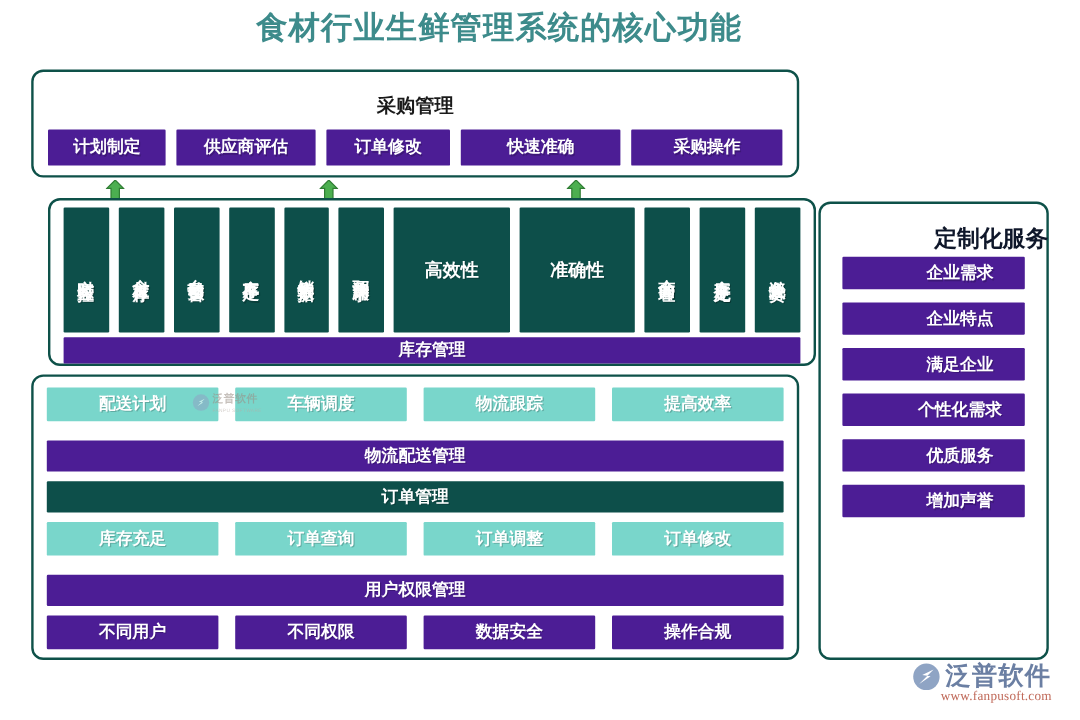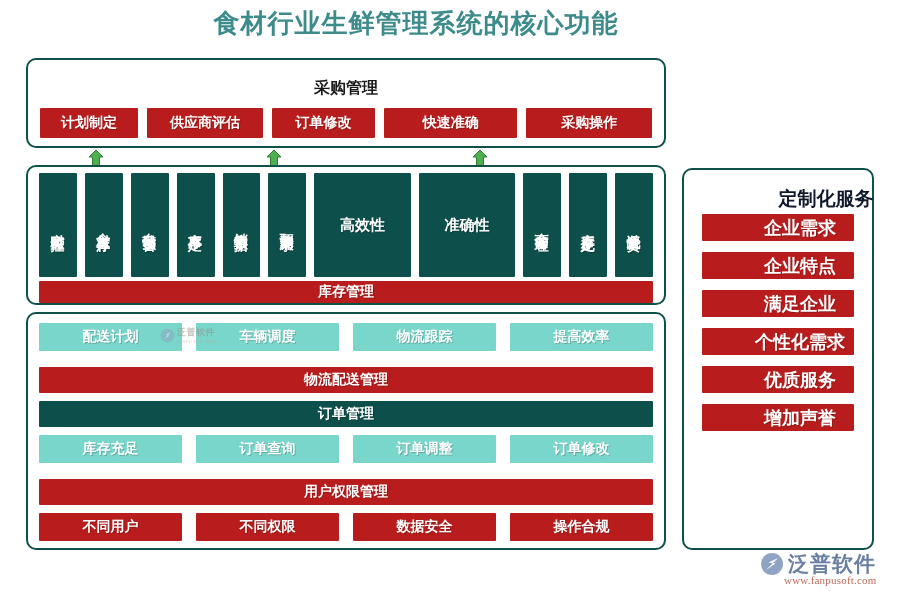--- a/index.html
+++ b/index.html
@@ -29,40 +29,40 @@
     text-decoration:underline;
   }
   
   .chip{
     display:flex;align-items:center;justify-content:center;
     color:#ffffff;font-weight:bold;
     text-shadow:1px 1px 0 rgba(0,0,0,.20);
     box-sizing:border-box;
     white-space:nowrap;
   }
-  .chip-mid{background:#b91c1c;}
+  .chip-mid{background:#4c1d95;}
   .chip-dark{background:#0d4f4a;}
   .chip-light{background:#79d6cb;}
   
   #purchase-card{left:26px;top:58px;width:640px;height:90px;}
   #purchase-title{
     position:absolute;left:0;top:18px;width:100%;
     text-align:center;font-size:16px;font-weight:bold;color:#1a1a1a;
   }
   #purchase-row{
     position:absolute;left:12px;top:48px;right:12px;height:30px;
     display:flex;gap:9px;
   }
   #purchase-row .chip{height:30px;font-size:14px;border-radius:1px;}
   
   .arrow-up{
     position:absolute;top:150px;width:16px;height:18px;
   }
   
-  #inventory-card{left:26px;top:165px;width:640px;height:140px;}
+  #inventory-card{left:40px;top:165px;width:640px;height:140px;}
   #inventory-row{
     position:absolute;left:11px;top:6px;right:11px;height:104px;
     display:flex;gap:8px;align-items:stretch;
   }
   .vchip{
     writing-mode:vertical-rl;
     text-orientation:upright;
     letter-spacing:1.5px;
     font-size:14px;
     padding:5px 0;
@@ -93,21 +93,21 @@
   
   #service-card{left:682px;top:168px;width:192px;height:382px;}
   #service-title{
     position:absolute;left:0;top:16px;width:100%;
     text-align:center;font-size:19px;font-weight:bold;color:#0f172a;margin-left:48px;
   }
   #service-list{
     position:absolute;left:18px;right:18px;top:44px;
   }
   #service-list .chip{
-    height:27px;font-size:18px;margin-bottom:11px;border-radius:1px;padding-left:44px;
+    height:27px;font-size:14px;margin-bottom:11px;border-radius:1px;padding-left:44px;
   }
   #service-list .chip.gap-before{margin-top:6px;}
   
   .wm{
     position:absolute;
     display:flex;align-items:center;
     pointer-events:none;
     opacity:.55;
   }
   #wm-logistics{left:160px;top:326px;}

